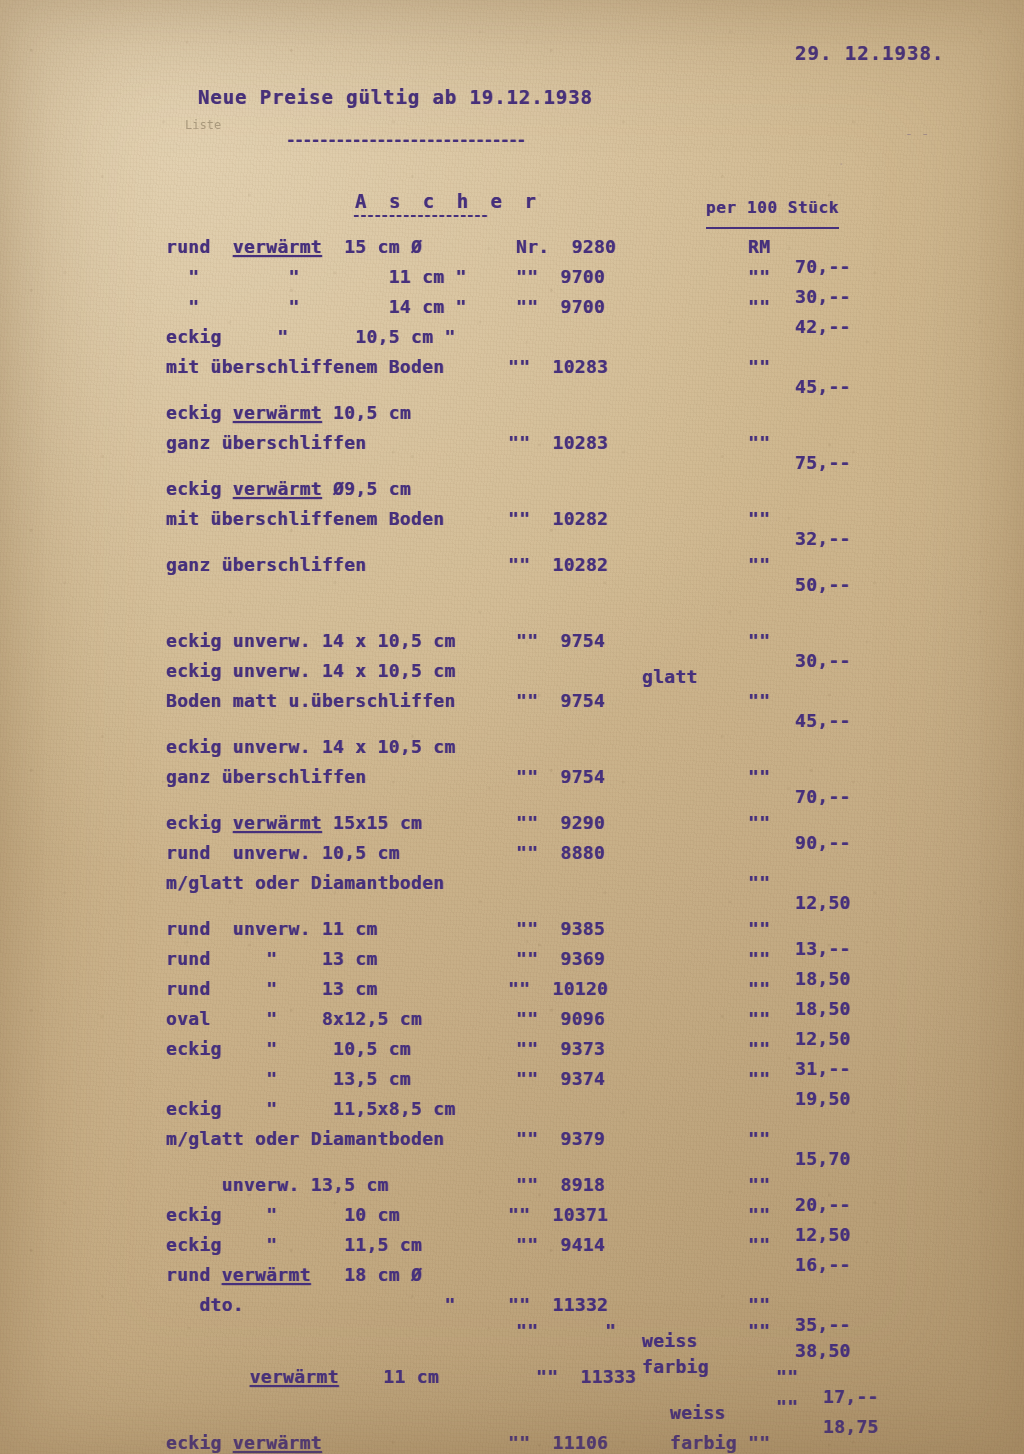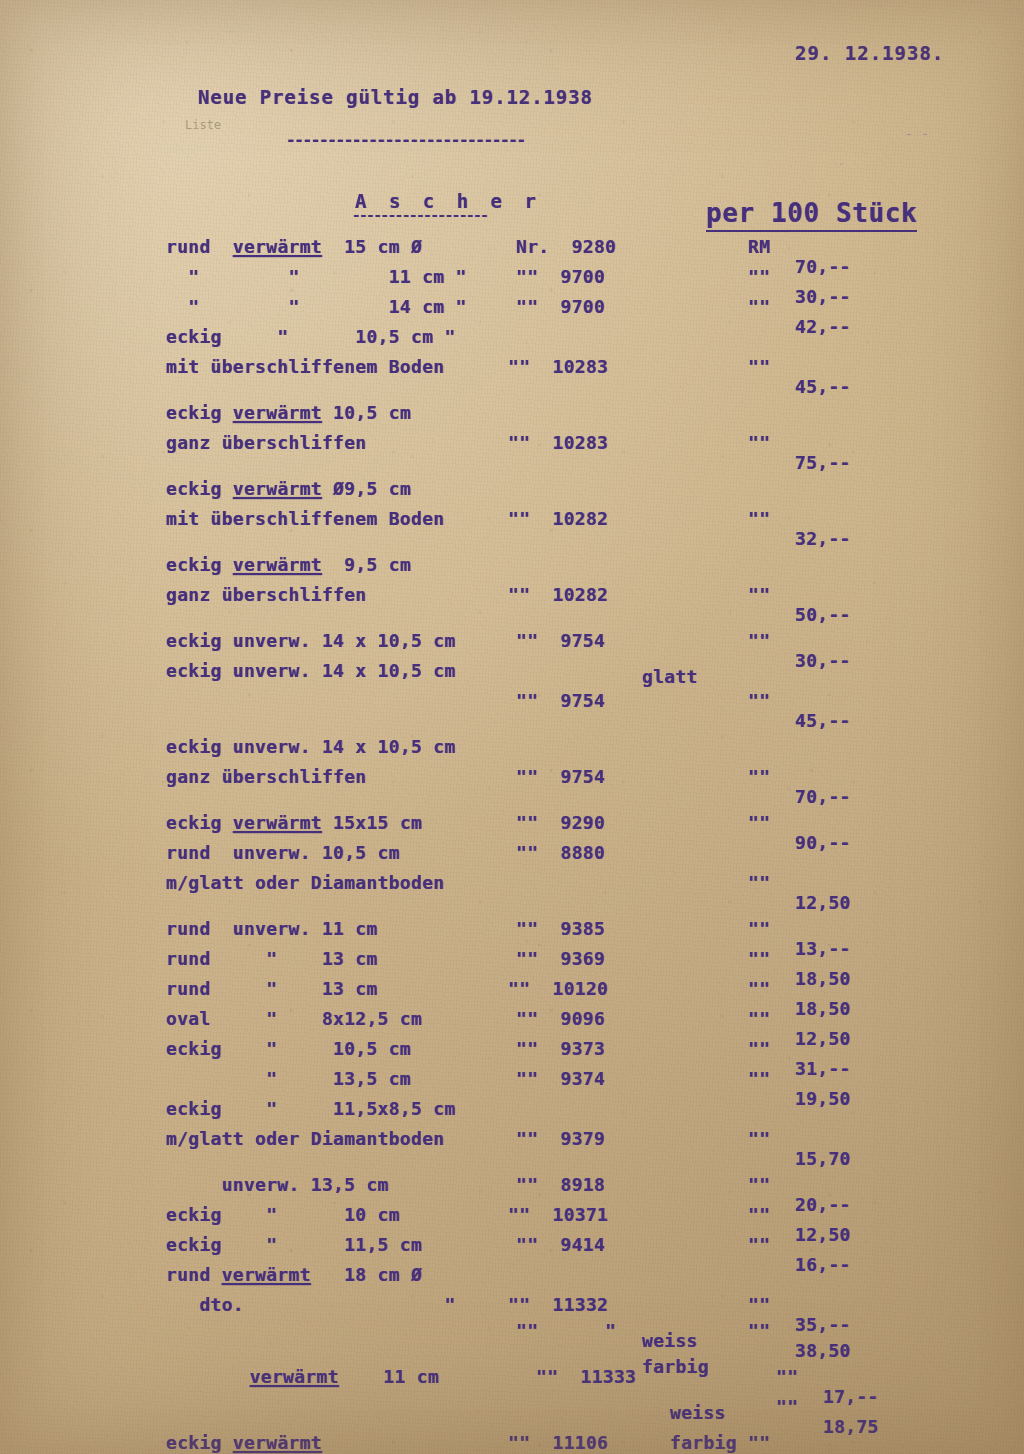--- a/index.html
+++ b/index.html
@@ -74,22 +74,22 @@
   #pencil{left:185px;top:118px;font-size:12px;color:#6b5c44;opacity:.45;letter-spacing:0;}
 
   #divider{left:286px;top:130px;font-size:16px;font-weight:bold;letter-spacing:-1.4px;}
 
   #dot1{left:905px;top:126px;font-size:13px;}
   #dot2{left:838px;top:155px;font-size:11px;}
 
   #heading{left:355px;top:190px;font-size:19px;font-weight:bold;letter-spacing:5.5px;}
   #headingRule{left:352px;top:207px;font-size:14px;font-weight:bold;letter-spacing:-1.3px;}
 
-  #perstk{left:706px;top:198px;font-size:26px;font-weight:bold;letter-spacing:.6px;
-          border-bottom:2.4px solid #46307c;padding-bottom:2px;}
+  #perstk{left:706px;top:198px;font-size:16px;font-weight:bold;letter-spacing:.6px;
+          border-bottom:2.4px solid #46307c;padding-bottom:10px;}
 
   
   #rows{position:absolute;left:0;top:236px;width:1024px;}
   .row{position:relative;}
   .ln{position:relative;height:30px;}
   .c{position:absolute;white-space:pre;font-size:18px;font-weight:bold;}
 
   .c-desc{left:166px;}
   .c-nr  {left:516px;}
   .c-nrl {left:508px;}      
@@ -178,23 +178,20 @@
           <span class="c c-desc ink"><span>eckig </span><span class="u">verwärmt</span><span> Ø9,5 cm</span></span>
         </div>
         <div class="ln tight" style="top: 0px; position: relative;">
           <span class="c ink c-desc">mit überschliffenem Boden</span>
           <span class="c ink c-nrl">""  10282</span>
           <span class="c ink c-cur">""</span>
           <span class="c ink c-val">32,--</span>
         </div>
       </div>
       <div class="row" style="position: absolute; left: 0px; top: 318px; width: 1024px;">
-        <div class="ln">
-          <span class="c c-desc ink"><span>eckig </span><span class="u">verwärmt</span><span>  9,5 cm</span></span>
-        </div>
         <div class="ln tight" style="top: 0px; position: relative;">
           <span class="c ink c-desc">ganz überschliffen</span>
           <span class="c ink c-nrl">""  10282</span>
           <span class="c ink c-cur">""</span>
           <span class="c ink c-val">50,--</span>
         </div>
       </div>
       <div class="row" style="position: absolute; left: 0px; top: 394px; width: 1024px;">
         <div class="ln">
           <span class="c c-desc ink"><span>eckig unverw. 14 x 10,5 cm</span></span>
@@ -202,20 +199,21 @@
           <span class="c ink c-note">glatt</span>
           <span class="c ink c-cur">""</span>
           <span class="c ink c-val">30,--</span>
         </div>
       </div>
       <div class="row" style="position: absolute; left: 0px; top: 424px; width: 1024px;">
         <div class="ln">
           <span class="c c-desc ink"><span>eckig unverw. 14 x 10,5 cm</span></span>
         </div>
         <div class="ln tight" style="top: 0px; position: relative;">
+          <span class="c ink c-desc">Boden matt u.überschliffen</span>
           <span class="c ink c-nr">""  9754</span>
           <span class="c ink c-cur">""</span>
           <span class="c ink c-val">45,--</span>
         </div>
       </div>
       <div class="row" style="position: absolute; left: 0px; top: 500px; width: 1024px;">
         <div class="ln">
           <span class="c c-desc ink"><span>eckig unverw. 14 x 10,5 cm</span></span>
         </div>
         <div class="ln tight" style="top: 0px; position: relative;">

